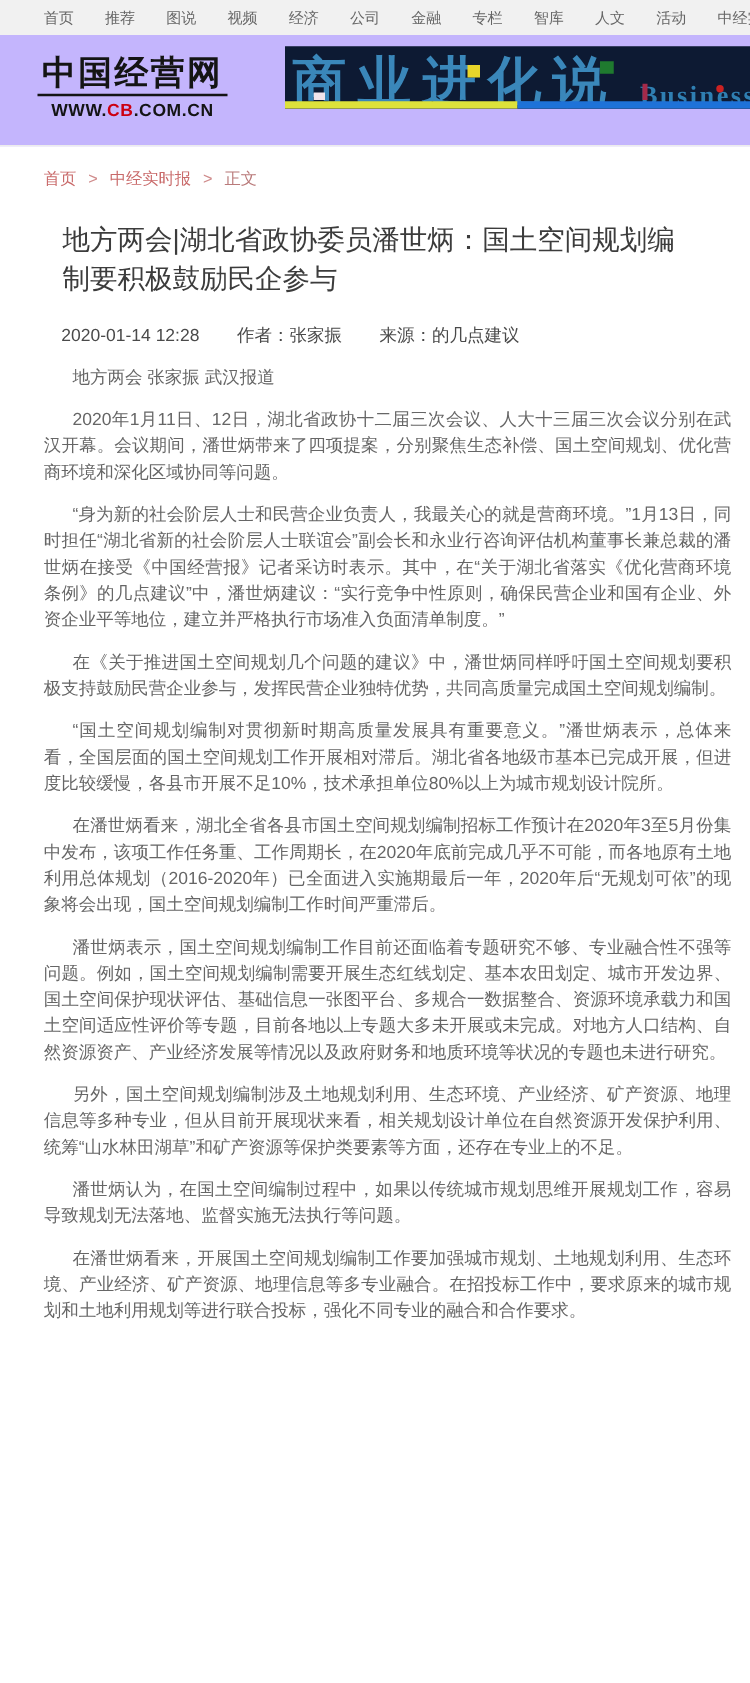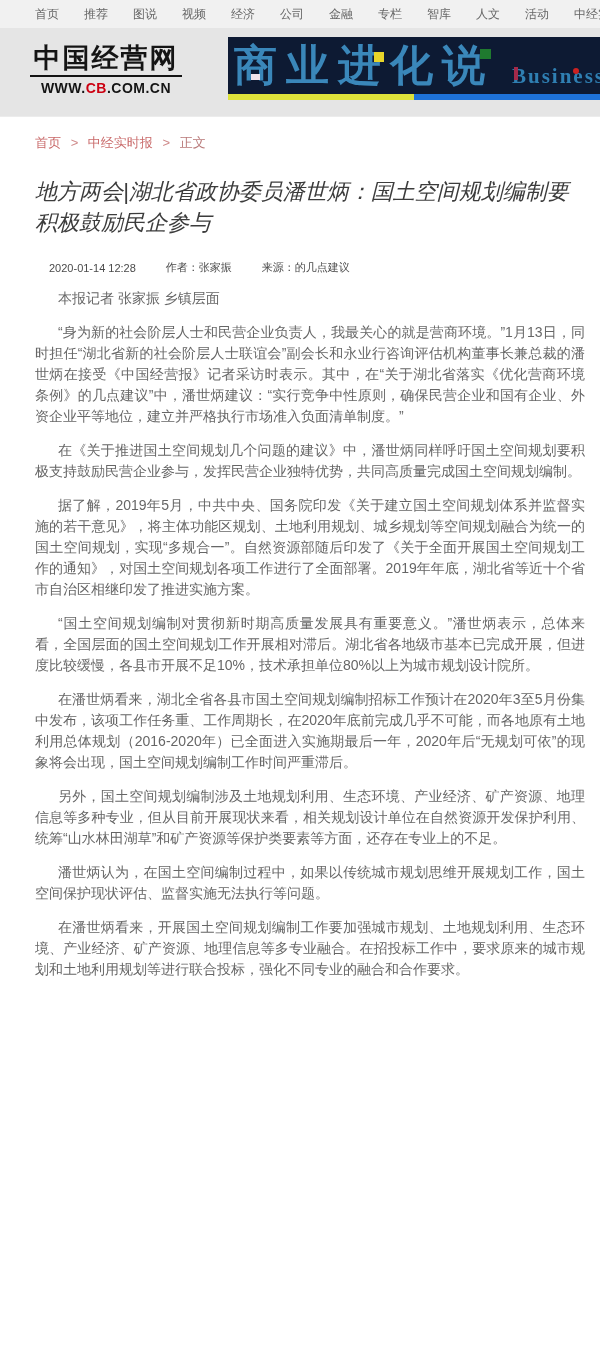--- a/index.html
+++ b/index.html
@@ -6,48 +6,48 @@
   html,body { background:#fff; }
   body { font-family:"Liberation Sans","DejaVu Sans",sans-serif; width:600px; }
   .page { width:600px; min-height:1346px; background:#fff; overflow:hidden; position:relative; }
 
   
   .topnav { background:#f1f1f1; height:28px; display:flex; align-items:center; padding-left:35px; }
   .topnav ul { list-style:none; display:flex; gap:25px; }
   .nav-item { font-size:12px; color:#666; cursor:pointer; white-space:nowrap; }
 
   
-  .header { height:89px; background:#e5e5e5; position:relative; border-bottom:1px solid #ececec; }
+  .header { height:89px; background:#c4b5fd; position:relative; border-bottom:1px solid #ececec; }
   .logo { position:absolute; left:30px; top:14px; cursor:pointer; width:152px; }
   .logo-cn { font-family:"Liberation Serif","DejaVu Serif",serif; font-weight:bold; font-size:27px; color:#141414; letter-spacing:2px; line-height:32px; border-bottom:2px solid #141414; padding-bottom:1px; text-align:center; }
   .logo-url { font-size:14px; font-weight:bold; color:#141414; letter-spacing:.5px; margin-top:3px; text-align:center; }
   .logo-url .brand { color:#cc0011; }
 
   
-  .banner { position:absolute; left:228px; top:9px; right:0; height:63px; background:#0d1a33; overflow:hidden; cursor:pointer; }
+  .banner { position:absolute; left:228px; top:9px; right:0; height:50px; background:#0d1a33; overflow:hidden; cursor:pointer; }
   .banner-cn { position:absolute; left:6px; top:0px; font-size:43px; font-weight:bold; color:#3a87ba; letter-spacing:9px; font-family:"DejaVu Sans",sans-serif; }
   .banner-en { position:absolute; left:284px; top:27px; font-family:"Liberation Serif","DejaVu Serif",serif; font-size:21px; font-weight:bold; color:#2f7fb2; letter-spacing:2px; white-space:nowrap; }
   .stripe { position:absolute; bottom:0; left:0; right:0; height:6px; display:flex; }
   .stripe-yellow { width:50%; background:#dde23b; }
   .stripe-blue { flex:1; background:#1e72d8; }
   .sq { position:absolute; }
   .sq-white { left:23px; top:37px; width:9px; height:6px; background:#f2e4ea; }
   .sq-yellow { left:146px; top:15px; width:10px; height:10px; background:#e8d52a; }
   .sq-green { left:252px; top:12px; width:11px; height:10px; background:#1f7a2f; }
   .bar-red { left:286px; top:30px; width:4px; height:13px; background:#a52a4a; }
   .dot-red { left:345px; top:31px; width:6px; height:6px; background:#c22; border-radius:50%; }
 
   
   main { padding:17px 15px 36px 35px; }
   .breadcrumb { font-size:13px; color:#c96a6a; margin-bottom:24px; }
   .breadcrumb a { color:#c96a6a; text-decoration:none; cursor:pointer; }
   .breadcrumb .sep { margin:0 6px; color:#cf8a8a; }
   .breadcrumb .current { color:#b97a7a;text-align:right; }
-  h1.title { font-size:22px; font-weight:normal; color:#3c3c3c; line-height:31px; margin:0 0 22px; padding-right:12px; font-family:"Liberation Sans","DejaVu Sans",sans-serif;font-style:italic; }
-  .meta { font-size:11px; color:#4a4a4a; margin:0 0 12px 14px; display:flex; gap:30px;align-items:center; }
+  h1.title { font-size:22px; font-weight:normal; color:#3c3c3c; line-height:31px; margin:0 15px 22px; padding-right:12px; font-family:"Liberation Sans","DejaVu Sans",sans-serif; }
+  .meta { font-size:14px; color:#4a4a4a; margin:0 0 12px 14px; display:flex; gap:30px; }
   .meta span { white-space:nowrap; }
   .article .para { font-size:14px; line-height:21px; color:#666; margin:13px 0; text-indent:23px; text-align:justify; }
 </style>
 </head>
 <body>
 
 <div class="page">
 
   <nav class="topnav">
     <ul>
@@ -108,39 +108,40 @@
 
     <h1 class="title">地方两会|湖北省政协委员潘世炳：国土空间规划编制要积极鼓励民企参与</h1>
 
     <div class="meta">
       <span>2020-01-14 12:28</span>
       <span>作者：张家振</span>
       <span>来源：的几点建议</span>
     </div>
 
     <article class="article">
-  <p class="para">本报记者 张家振 乡镇层面</p>
+  <p class="para">地方两会 张家振 武汉报道</p>
 
 
+  <p class="para">2020年1月11日、12日，湖北省政协十二届三次会议、人大十三届三次会议分别在武汉开幕。会议期间，潘世炳带来了四项提案，分别聚焦生态补偿、国土空间规划、优化营商环境和深化区域协同等问题。</p>
 
   <p class="para">“身为新的社会阶层人士和民营企业负责人，我最关心的就是营商环境。”1月13日，同时担任“湖北省新的社会阶层人士联谊会”副会长和永业行咨询评估机构董事长兼总裁的潘世炳在接受《中国经营报》记者采访时表示。其中，在“关于湖北省落实《优化营商环境条例》的几点建议”中，潘世炳建议：“实行竞争中性原则，确保民营企业和国有企业、外资企业平等地位，建立并严格执行市场准入负面清单制度。”</p>
 
   <p class="para">在《关于推进国土空间规划几个问题的建议》中，潘世炳同样呼吁国土空间规划要积极支持鼓励民营企业参与，发挥民营企业独特优势，共同高质量完成国土空间规划编制。</p>
 
-  <p class="para">据了解，2019年5月，中共中央、国务院印发《关于建立国土空间规划体系并监督实施的若干意见》，将主体功能区规划、土地利用规划、城乡规划等空间规划融合为统一的国土空间规划，实现“多规合一”。自然资源部随后印发了《关于全面开展国土空间规划工作的通知》，对国土空间规划各项工作进行了全面部署。2019年年底，湖北省等近十个省市自治区相继印发了推进实施方案。</p>
 
   <p class="para">“国土空间规划编制对贯彻新时期高质量发展具有重要意义。”潘世炳表示，总体来看，全国层面的国土空间规划工作开展相对滞后。湖北省各地级市基本已完成开展，但进度比较缓慢，各县市开展不足10%，技术承担单位80%以上为城市规划设计院所。</p>
 
 
   <p class="para">在潘世炳看来，湖北全省各县市国土空间规划编制招标工作预计在2020年3至5月份集中发布，该项工作任务重、工作周期长，在2020年底前完成几乎不可能，而各地原有土地利用总体规划（2016-2020年）已全面进入实施期最后一年，2020年后“无规划可依”的现象将会出现，国土空间规划编制工作时间严重滞后。</p>
 
+  <p class="para">潘世炳表示，国土空间规划编制工作目前还面临着专题研究不够、专业融合性不强等问题。例如，国土空间规划编制需要开展生态红线划定、基本农田划定、城市开发边界、国土空间保护现状评估、基础信息一张图平台、多规合一数据整合、资源环境承载力和国土空间适应性评价等专题，目前各地以上专题大多未开展或未完成。对地方人口结构、自然资源资产、产业经济发展等情况以及政府财务和地质环境等状况的专题也未进行研究。</p>
 
   <p class="para">另外，国土空间规划编制涉及土地规划利用、生态环境、产业经济、矿产资源、地理信息等多种专业，但从目前开展现状来看，相关规划设计单位在自然资源开发保护利用、统筹“山水林田湖草”和矿产资源等保护类要素等方面，还存在专业上的不足。</p>
 
-  <p class="para">潘世炳认为，在国土空间编制过程中，如果以传统城市规划思维开展规划工作，国土空间保护现状评估、监督实施无法执行等问题。</p>
+  <p class="para">潘世炳认为，在国土空间编制过程中，如果以传统城市规划思维开展规划工作，容易导致规划无法落地、监督实施无法执行等问题。</p>
 
 
   <p class="para">在潘世炳看来，开展国土空间规划编制工作要加强城市规划、土地规划利用、生态环境、产业经济、矿产资源、地理信息等多专业融合。在招投标工作中，要求原来的城市规划和土地利用规划等进行联合投标，强化不同专业的融合和合作要求。</p>
 
 </article>
 
   </main>
 
 </div>
 

